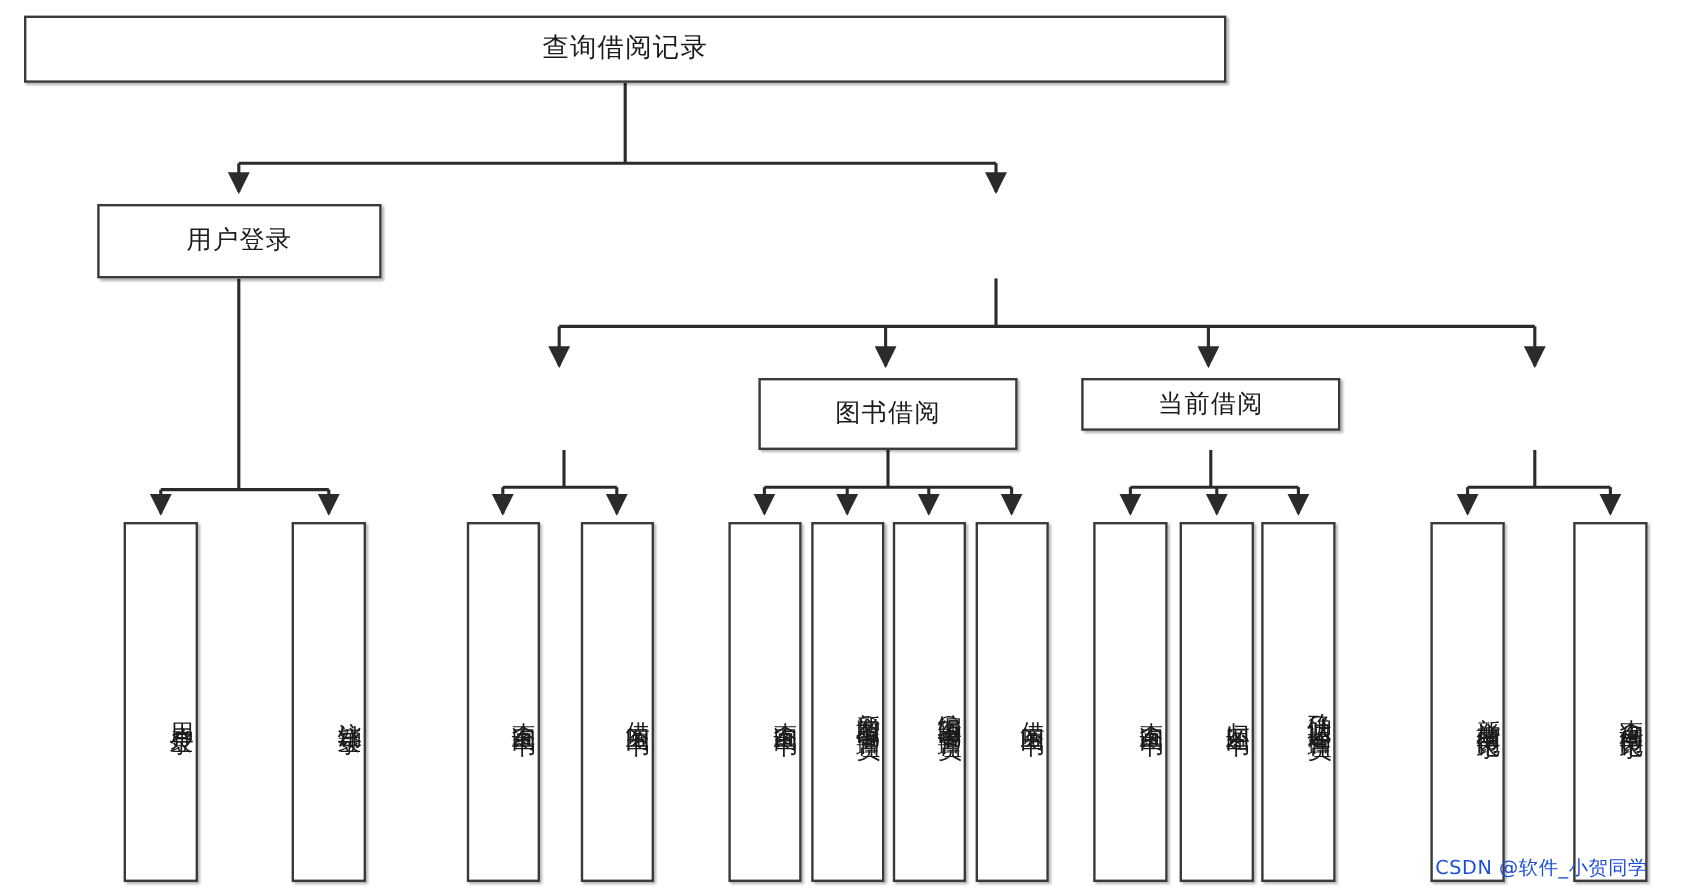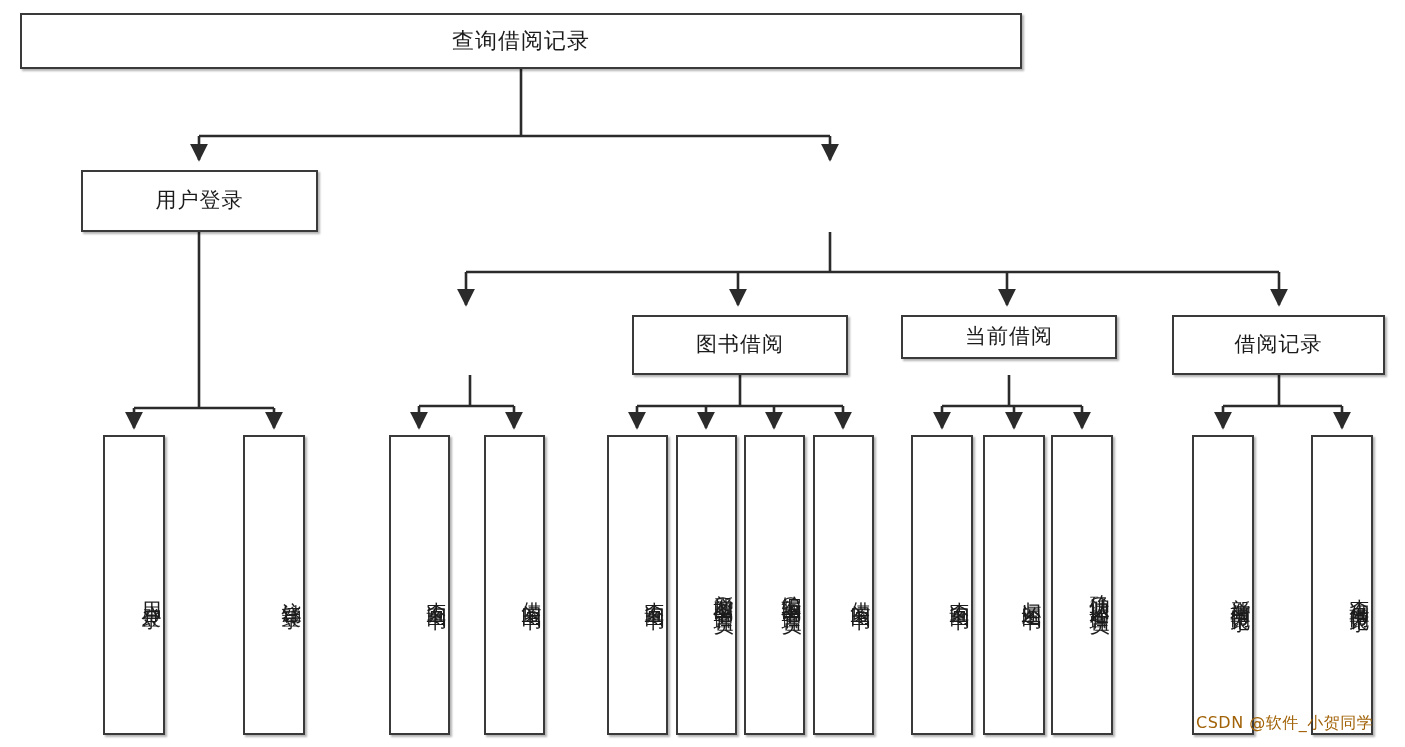--- a/index.html
+++ b/index.html
@@ -48,21 +48,21 @@
   }
   .node.v .vtext{
     writing-mode:vertical-rl;
     text-orientation:upright;
     white-space:normal;
   }
   #watermark{
     position:absolute;
     left:1196px;top:713px;
     font-size:16px;
-    color:#a16207;
+    color:#1d4ed8;
     letter-spacing:0.5px;
     white-space:nowrap;
     z-index:6;
     font-family:"DejaVu Sans","Liberation Sans",sans-serif;
     text-align:center;
   }
 </style>
 </head>
 <body>
 
@@ -117,21 +117,20 @@
       <path d="M 1342 406 L 1342 428" marker-end="url(#arrow)"></path>
     </g>
   </svg>
 
   <div class="node h root" id="n-root" style="left: 20px; top: 13px; width: 1002px; height: 56px;">查询借阅记录</div>
 
   <div class="node h" id="n-l2-0" style="left: 81px; top: 170px; width: 237px; height: 62px;">用户登录</div>
 
   <div class="node h" id="n-l3-1" style="left: 632px; top: 315px; width: 216px; height: 60px;">图书借阅</div>
   <div class="node h" id="n-l3-2" style="left: 901px; top: 315px; width: 216px; height: 44px;">当前借阅</div>
-  <div class="node h" id="n-l3-3" style="left: 1172px; top: 315px; width: 213px; height: 60px;">借阅记录</div>
 
   <div class="node v" id="n-leaf-0" style="left: 103px; top: 435px; width: 62px; height: 300px;">
       <span class="vtext">用户登录</span>
     </div>
   <div class="node v" id="n-leaf-1" style="left: 243px; top: 435px; width: 62px; height: 300px;">
       <span class="vtext">注销登录</span>
     </div>
   <div class="node v" id="n-leaf-2" style="left: 389px; top: 435px; width: 61px; height: 300px;">
       <span class="vtext">查询图书</span>
     </div>

